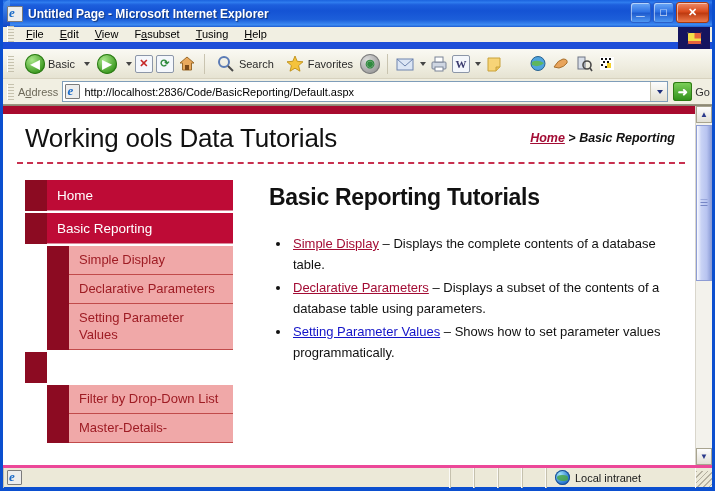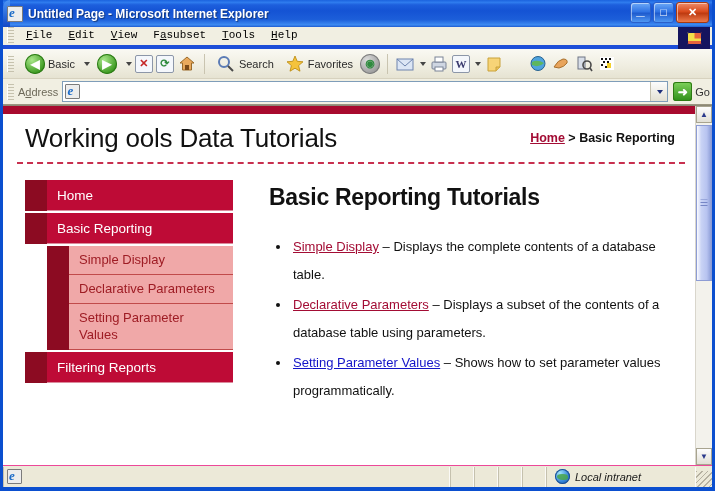--- a/index.html
+++ b/index.html
@@ -58,22 +58,22 @@
     width:33px;
     background: linear-gradient(180deg,#F08C6A 0%,#D94A1C 46%,#BE3A10 54%,#EE7B4C 100%);
     border-color:#A8390F;
   }
   .win-btn .g { position:absolute; inset:0; color:#fff; font-size:11px;
     font-weight:bold; line-height:19px; text-align:center; }
   .win-btn.min .g{ line-height:13px; font-size:15px; }
 
   
   #menubar {
-    height:22px; flex:0 0 22px; display:flex; align-items:flex-start;
-    background:#F1EFE2; border-bottom:4px solid #1d4ed8; position:relative;font-family:Liberation Mono, monospace;
+    height:22px; flex:0 0 22px; display:flex; align-items:flex-end;
+    background:#F1EFE2; border-bottom:7px solid #1d4ed8; position:relative;
   }
   .grip { width:7px; height:16px; margin:0 4px; flex:0 0 7px;
     background: repeating-linear-gradient(180deg,#C6C2AE 0 1px,transparent 1px 3px);
     border-left:1px solid #fff; }
   .menu-item { font-size:11px; color:#000; padding:2px 8px; white-space:nowrap; }
   .menu-item u { text-decoration: underline; }
   #ie-brand {
     position:absolute; right:2px; top:0; width:32px; height:22px;
     background:#15145E; display:flex; align-items:center; justify-content:center;
   }
@@ -132,21 +132,21 @@
   
   #viewport{ flex:1; display:flex; background:#fff;
     border-top:1px solid #8C8876; position:relative; overflow:hidden; }
   #page{ flex:1; position:relative; background:#fff; overflow:hidden; }
 
   #topbar{ height:8px; background:#A80A2E; }
   #header{ height:48px; display:flex; align-items:center;
     padding:0 14px 0 22px; }
   #site-title{ font-size:26px; color:#111; letter-spacing:-.2px; white-space:nowrap; }
   #breadcrumb{ margin-left:auto; font-size:12.5px; font-weight:bold; color:#111;
-    white-space:nowrap; padding-right:6px;}
+    white-space:nowrap; padding-right:6px;font-style:italic;}
   #breadcrumb a{ color:#A30C34; text-decoration:underline; }
   #divider{ border-top:2px dashed #C8304F; margin:0 10px 0 14px; }
 
   #body-area{ display:flex; padding-top:16px; height:calc(100% - 66px); }
 
   
   #sidenav{ width:208px; flex:0 0 208px; margin-left:22px; }
   .nav-top{ display:flex; height:31px; margin-bottom:2px; }
   .nav-top .accent{ width:22px; flex:0 0 22px; background:#8C0B22; }
   .nav-top .label{ flex:1; background:#BE0B36; color:#fff; font-size:13.5px;
@@ -156,21 +156,21 @@
   .nav-sub-wrap .bar{ width:22px; flex:0 0 22px; background:#8C0B22; margin-left:22px; }
   .nav-sub-list{ flex:1; }
   .nav-sub{ background:#F0A8A8; color:#9E1C24; font-size:13px;
     padding:5px 8px 6px 10px; border-bottom:1px solid #C14A4A;
     line-height:17px; }
 
   
   #content{ flex:1; padding:4px 26px 0 36px; min-width:0; }
   #content h1{ font-size:23px; color:#111; margin-bottom:22px; letter-spacing:-.3px;}
   #content ul{ margin-left:22px; }
-  #content li{ font-size:13px; color:#111; line-height:28px; margin-bottom:2px;
+  #content li{ font-size:13px; color:#111; line-height:21px; margin-bottom:2px;
     padding-left:2px; }
   #content li a{ text-decoration:underline; }
   #content li a.visited{ color:#A30C34; }
   #content li a.unvisited{ color:#1414C8; }
 
   
   #vscroll{ width:17px; flex:0 0 17px; background:#F7F6F3;
     border-left:1px solid #D9D6CC; display:flex; flex-direction:column; }
   .sb-arrow{ height:17px; flex:0 0 17px;
     background: linear-gradient(180deg,#FDFDFD,#E2E0D6);
@@ -180,21 +180,21 @@
   #sb-track{ flex:1; position:relative; background:#F3F2EC; }
   #sb-thumb{ position:absolute; left:0; right:0; top:2px; height:48%;
     background: linear-gradient(90deg,#FBFBFF,#C9D3F5 30%,#B7C3F0 70%,#8E9ED8);
     border:1px solid #8D9CD4; }
   #sb-thumb::after{ content:""; position:absolute; left:50%; top:50%;
     width:7px; height:7px; transform:translate(-50%,-50%);
     background: repeating-linear-gradient(180deg,#7686C6 0 1px,transparent 1px 3px); }
 
   
   #statusbar{ height:22px; flex:0 0 22px; display:flex; align-items:center;
-    background:#ECE9D8; border-top:1px solid #ec4899; font-size:11px; color:#1A1A1A;font-style:italic; }
+    background:#ECE9D8; border-top:3px solid #ec4899; font-size:11px; color:#1A1A1A; }
   .st-cell{ height:20px; border-left:1px solid #C5C1AE; border-right:1px solid #FBFAF6;}
   #st-first{ flex:1; display:flex; align-items:center; padding-left:3px; }
   #st-first .ie-doc-icon{ width:15px;height:15px;flex:0 0 15px; margin:0; }
   .st-blank{ width:24px; flex:0 0 24px; }
   #st-zone{ width:150px; flex:0 0 150px; display:flex; align-items:center;
     gap:5px; padding-left:8px; }
   .globe{ width:15px;height:15px;border-radius:50%; flex:0 0 15px;
     background: radial-gradient(circle at 33% 28%,#9FE4FA,#2F7FD6 60%,#1B4E93);
     box-shadow: inset 0 0 0 1px #1B4E93; position:relative; }
   .globe::after{ content:""; position:absolute; left:2px; top:5px; width:11px; height:6px;
@@ -222,21 +222,21 @@
       </div>
     </div>
   </div>
 
   <div id="menubar">
     <div class="grip"></div>
     <div class="menu-item"><span></span><u>F</u><span>ile</span></div>
     <div class="menu-item"><span></span><u>E</u><span>dit</span></div>
     <div class="menu-item"><span></span><u>V</u><span>iew</span></div>
     <div class="menu-item"><span>F</span><u>a</u><span>subset</span></div>
-    <div class="menu-item"><span></span><u>T</u><span>ools</span></div>
+    <div class="menu-item"><span></span><u>T</u><span>using</span></div>
     <div class="menu-item"><span></span><u>H</u><span>elp</span></div>
     <div id="ie-brand">
         <div class="flag"></div>
       </div>
   </div>
 
   <div id="toolbar">
     <div class="grip"></div>
     <div class="tb">
       <div class="tb-btn">
@@ -334,20 +334,21 @@
           </svg>
       </div>
     </div>
   </div>
 
   <div id="addrbar">
     <div class="grip"></div>
     <div id="addr-label"><span>A</span><u>d</u><span>dress</span></div>
     <div id="addr-field">
       <div class="ie-doc-icon"></div>
+      <div id="addr-url">http://localhost:2836/Code/BasicReporting/Default.aspx</div>
       <div id="addr-drop">
           <div class="caret"></div>
         </div>
     </div>
     <div id="go-btn">
       <div class="arr">➜</div>
       <span>Go</span>
     </div>
   </div>
 
@@ -385,23 +386,29 @@
             <div class="bar"></div>
             <div class="nav-sub-list">
               <div class="nav-sub">Simple Display</div>
               <div class="nav-sub">Declarative Parameters</div>
               <div class="nav-sub">Setting Parameter Values</div>
             </div>
           </div>
 
           <div class="nav-top" style="margin-top:2px">
             <div class="accent"></div>
-            <div class="label">Filtering Reports</div>
           </div>
 
+          <div class="nav-sub-wrap">
+            <div class="bar"></div>
+            <div class="nav-sub-list">
+              <div class="nav-sub">Filter by Drop-Down List</div>
+              <div class="nav-sub">Master-Details-</div>
+            </div>
+          </div>
 
         </div>
 
         <div id="content">
           <h1>Basic Reporting Tutorials</h1>
           <ul>
             <li>
               <a href="#" class="visited">Simple Display</a><span> – Displays the complete contents of a database table.</span>
             </li>
             <li>

